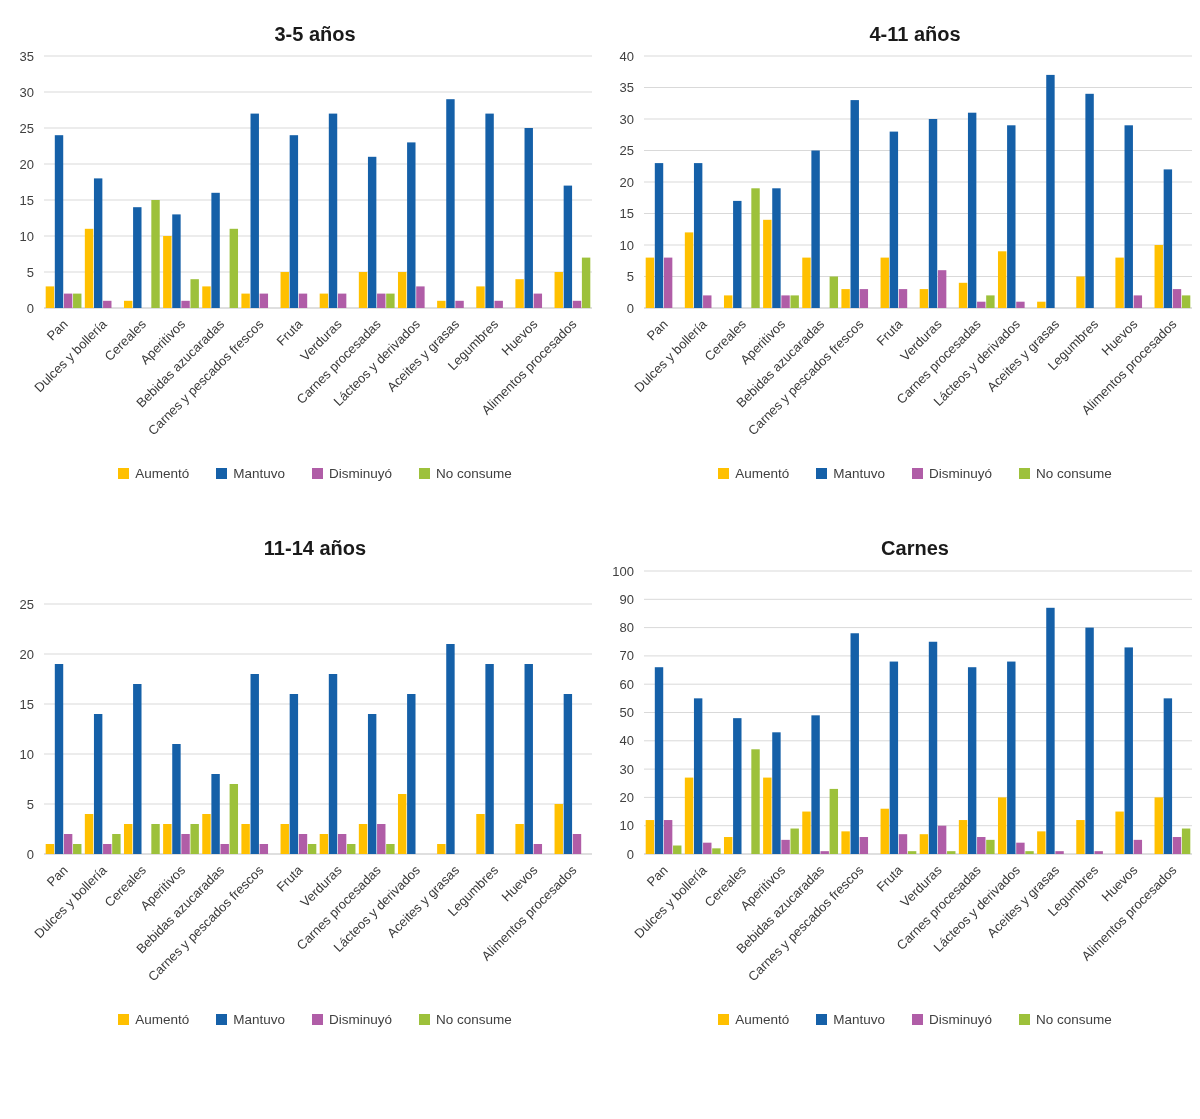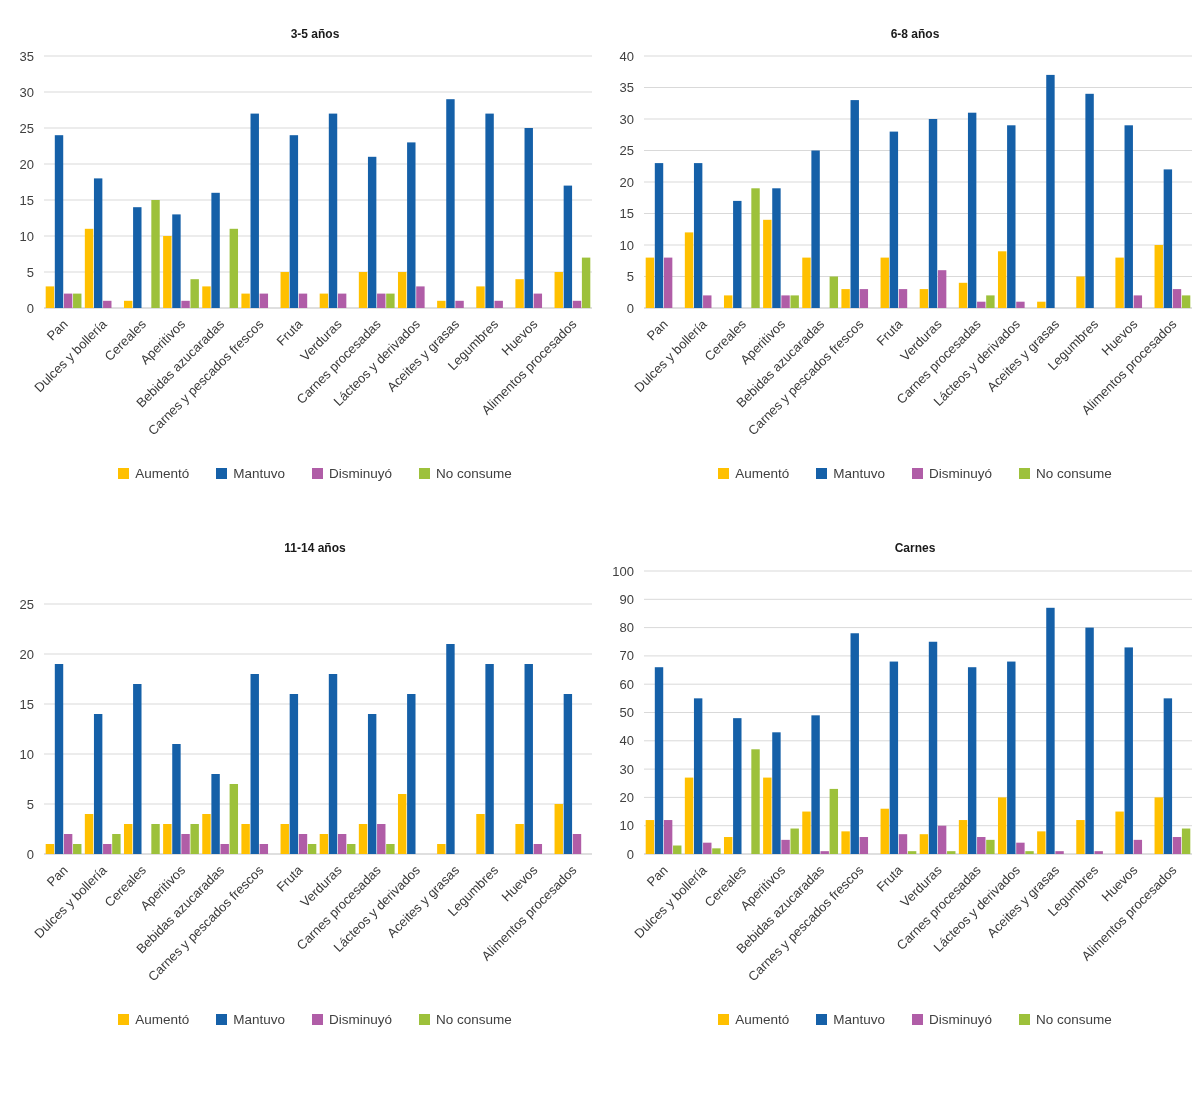--- a/index.html
+++ b/index.html
@@ -1,21 +1,21 @@
 <!DOCTYPE html>
 <html><head>
 <meta charset="utf-8">
 <style>
   html,body{margin:0;padding:0;background:#ffffff;}
   body{width:1200px;font-family:"Liberation Sans",sans-serif;-webkit-font-smoothing:antialiased;}
   .charts-grid{display:grid;grid-template-columns:600px 600px;width:1200px;}
   .chart{display:flex;flex-direction:column;align-items:center;}
   .chart.top{padding-top:22px;}
   .chart.bottom{padding-top:50px;}
-  .chart-title{font-size:12px;font-weight:bold;color:#1a1a1a;margin:0 0 0 30px;height:24px;line-height:24px;}
+  .chart-title{font-size:20px;font-weight:bold;color:#1a1a1a;margin:0 0 0 30px;height:24px;line-height:24px;}
   .plot-wrap{display:flex;align-items:flex-end;}
   .chart.top .plot-wrap{height:414px;}
   .chart.bottom .plot-wrap{height:446px;}
   svg.plot{display:block;}
   .legend{display:flex;justify-content:flex-start;align-items:center;gap:27px;height:26px;margin-left:30px;}
   .legend-item{display:flex;align-items:center;gap:6px;}
   .legend-swatch{width:11px;height:11px;display:inline-block;}
   .legend-label{font-size:13.5px;color:#404040;}
 </style>
 </head>
@@ -127,21 +127,21 @@
           <span class="legend-label">Disminuyó</span>
         </span>
         <span class="legend-item">
           <span class="legend-swatch" style="background: rgb(157, 193, 59);"></span>
           <span class="legend-label">No consume</span>
         </span>
       </div>
   </section>
 
   <section class="chart top">
-    <h2 class="chart-title">6-8 años</h2>
+    <h2 class="chart-title">4-11 años</h2>
     <div class="plot-wrap">
       <svg class="plot" width="600" height="412" viewBox="0 0 600 412">
           <g>
             <line x1="44" x2="592" y1="260" y2="260" stroke="#BFBFBF" stroke-width="1"></line>
             <line x1="44" x2="592" y1="228.5" y2="228.5" stroke="#D9D9D9" stroke-width="1"></line>
             <line x1="44" x2="592" y1="197" y2="197" stroke="#D9D9D9" stroke-width="1"></line>
             <line x1="44" x2="592" y1="165.5" y2="165.5" stroke="#D9D9D9" stroke-width="1"></line>
             <line x1="44" x2="592" y1="134" y2="134" stroke="#D9D9D9" stroke-width="1"></line>
             <line x1="44" x2="592" y1="102.5" y2="102.5" stroke="#D9D9D9" stroke-width="1"></line>
             <line x1="44" x2="592" y1="71" y2="71" stroke="#D9D9D9" stroke-width="1"></line>

